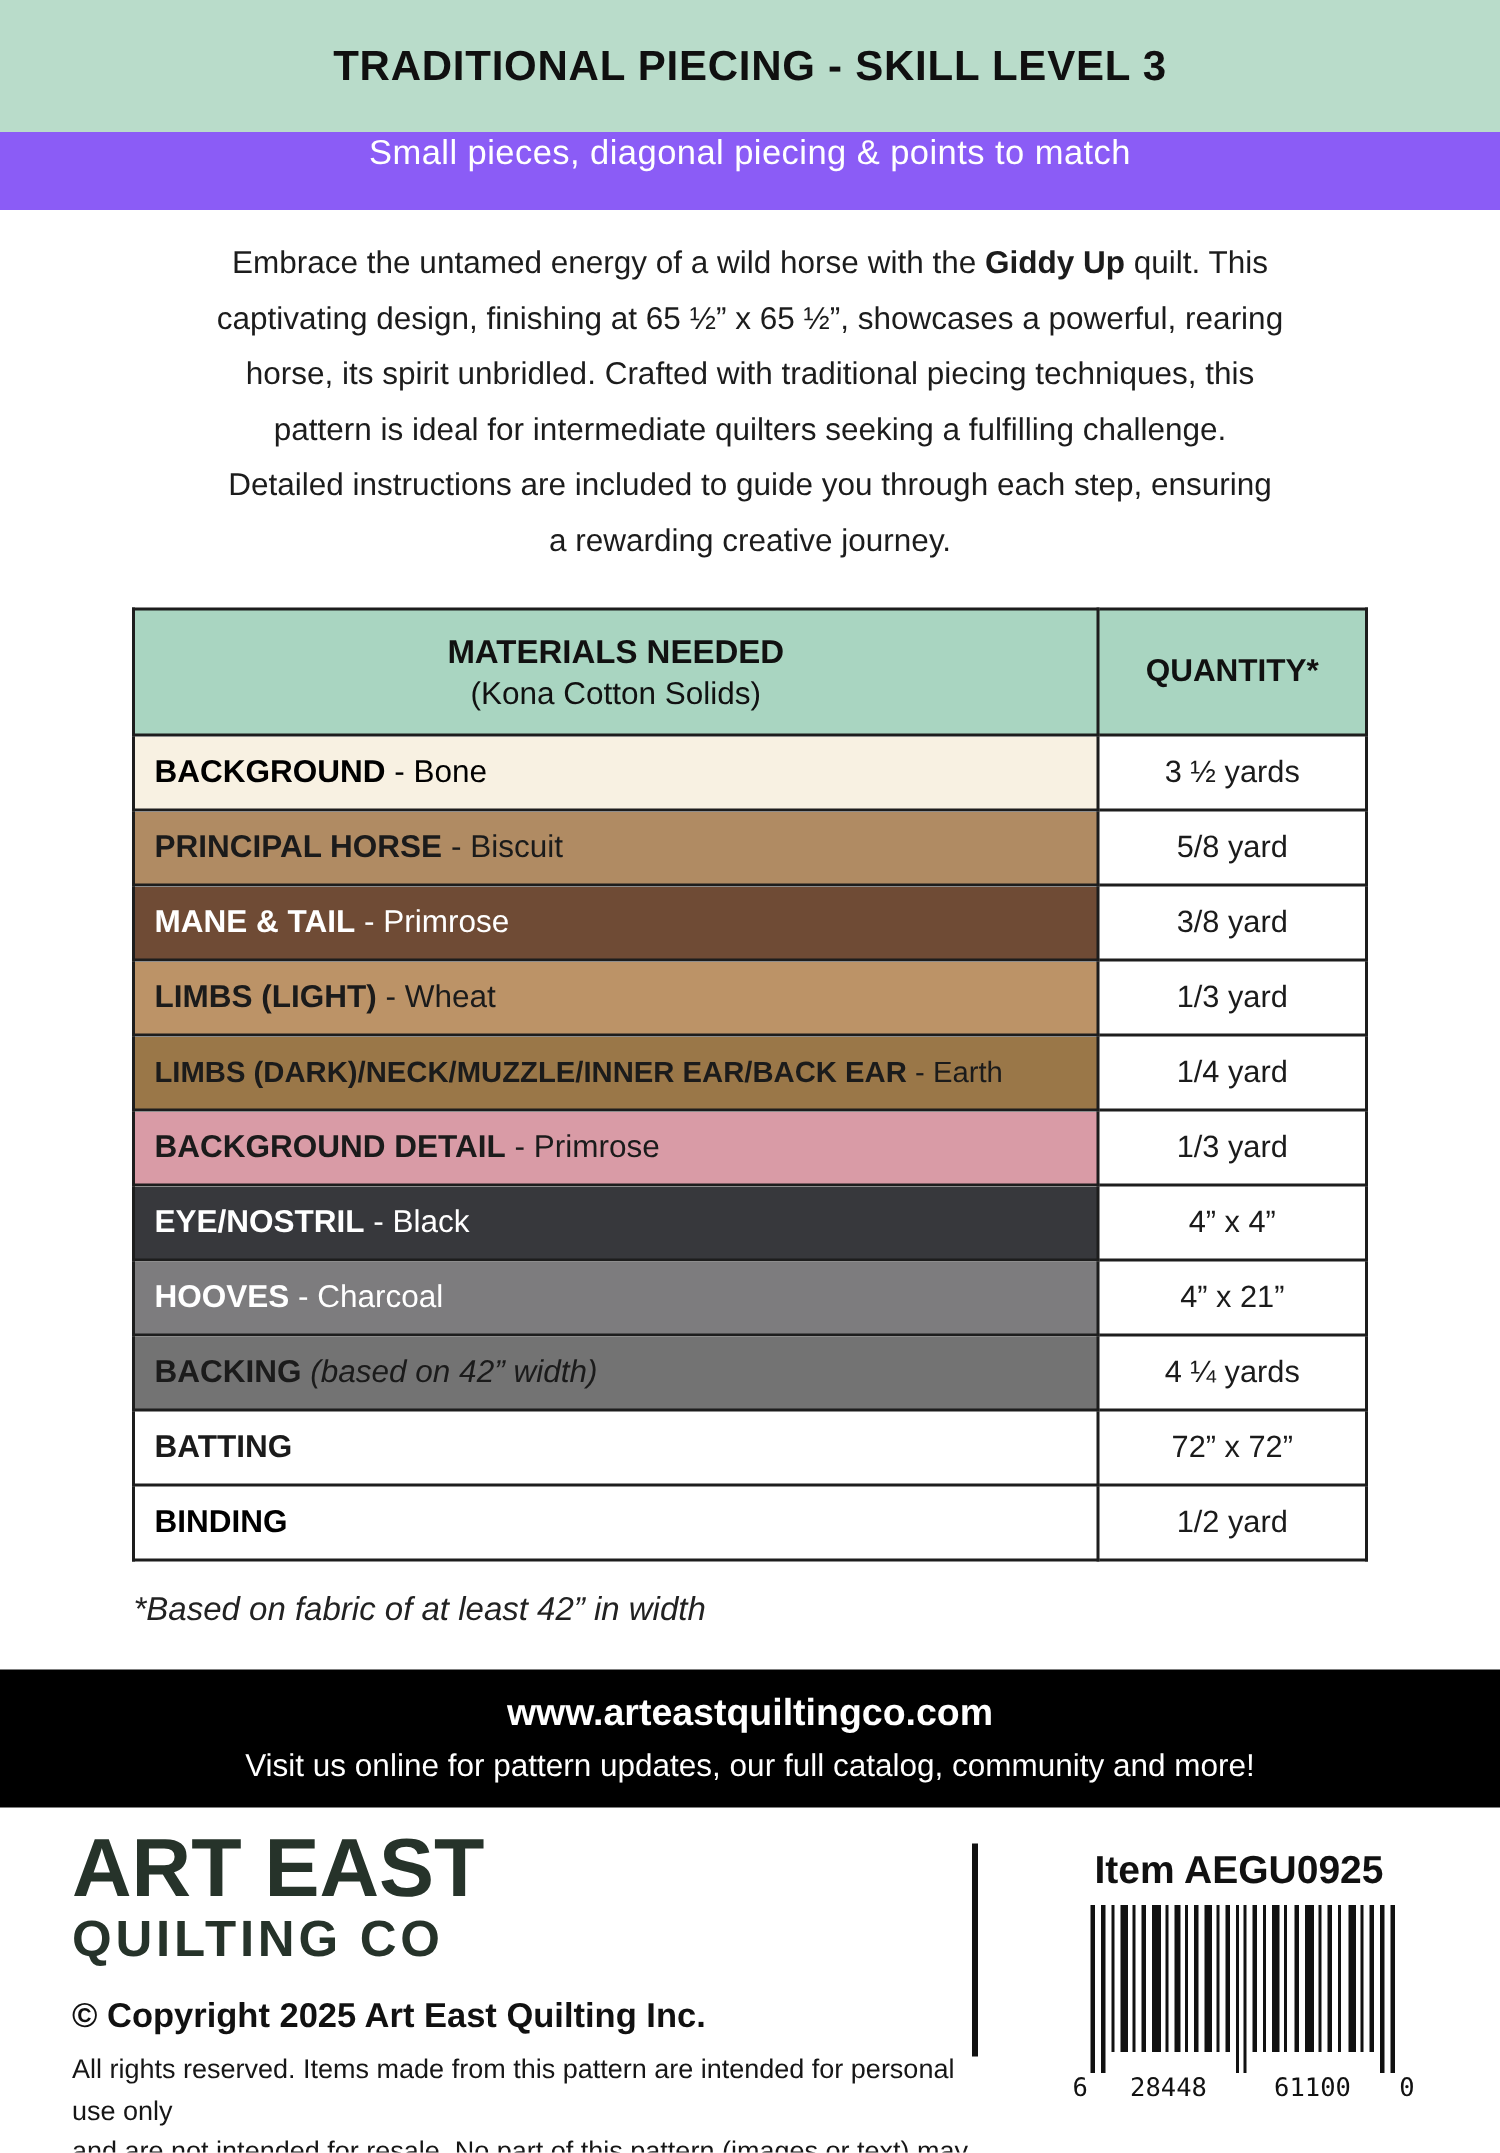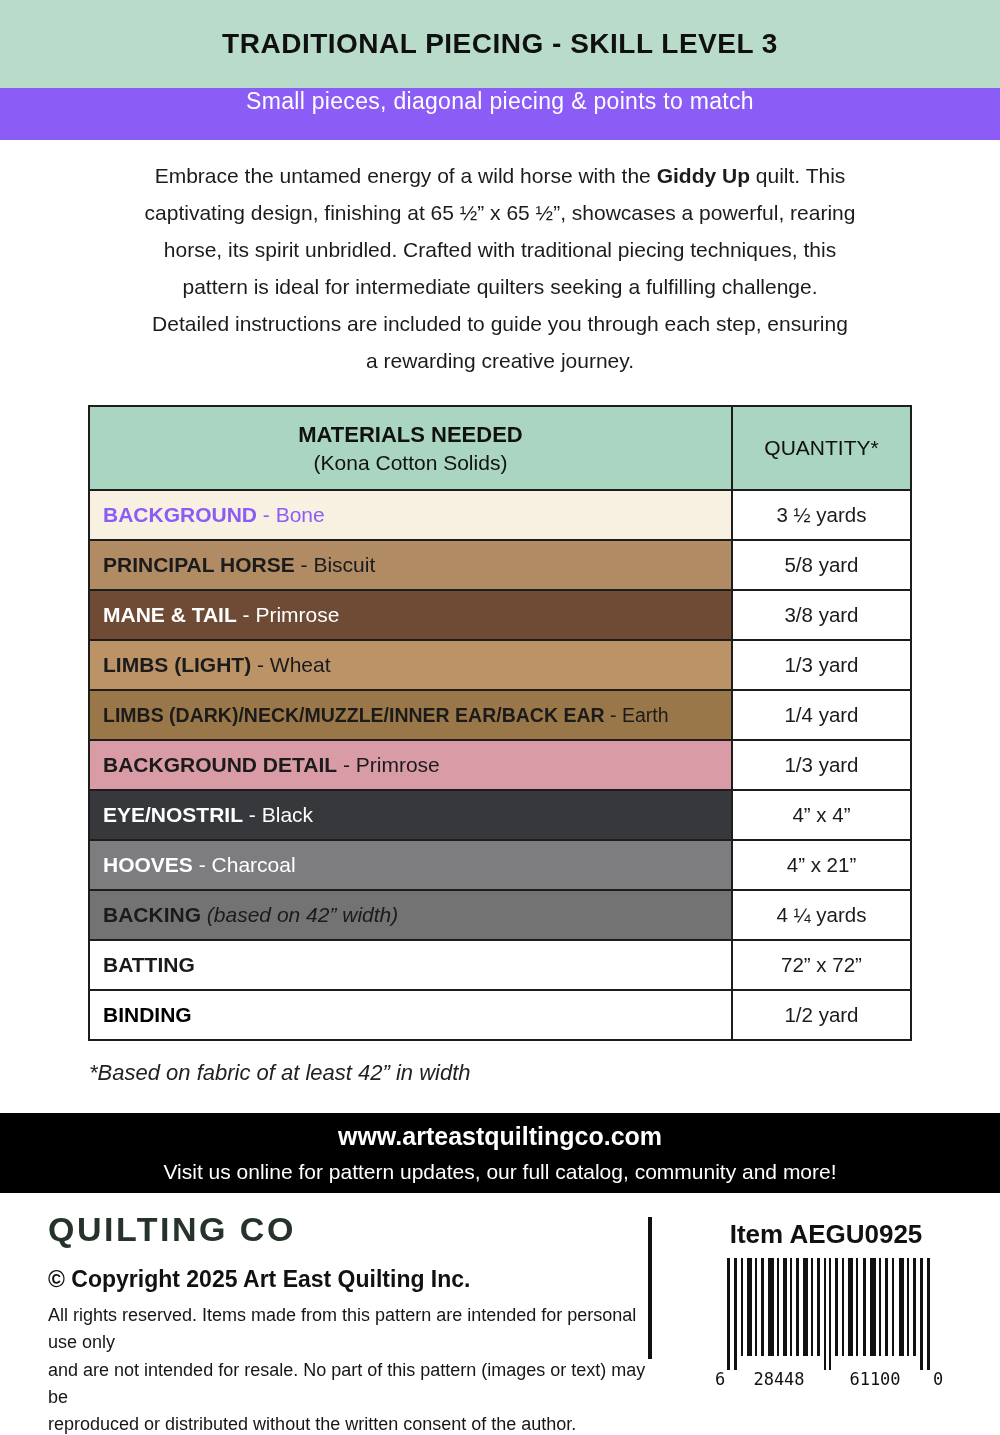--- a/index.html
+++ b/index.html
@@ -37,39 +37,39 @@
 
   
   table.materials {
     width: 822px; margin: 26px auto 0;
     border-collapse: collapse; table-layout: fixed;
   }
   .materials th, .materials td { border: 2px solid #1d1d1d; }
   .materials thead th { background: #a9d5c1; height: 80px; color: #111; }
   .th-materials .l1 { font-size: 22px; font-weight: 800; }
   .th-materials .l2 { font-size: 21px; font-weight: 400; margin-top: 3px; }
-  .th-qty { font-size: 21px; font-weight: 400; margin-left: 19px; }
+  .th-qty { font-size: 21px; font-weight: 700; margin-left: 19px; }
   .materials tbody td { height: 46px; }
   .label-cell {
     padding-left: 13px; font-size: 21px;
     white-space: nowrap; overflow: hidden;
   }
   .label-cell.compact { font-size: 19.5px; }
   .lbl-bold { font-weight: 800; }
   .italic { font-style: italic; }
   .qty-cell { text-align: center; font-size: 20.5px; background: #fff; color: #1b1b1b; }
 
   .footnote {
     width: 822px; margin: 19px auto 0;
     font-style: italic; font-size: 22px; color: #222;
   }
 
   
   .footer-bar {
-    margin-top: 27px; height: 80px; background: #000; color: #fff;
+    margin-top: 27px; height: 92px; background: #000; color: #fff;
     display: flex; flex-direction: column; align-items: center; justify-content: center; gap: 9px;
   }
   .footer-site { font-size: 25px; font-weight: 800; }
   .footer-tag { font-size: 21px; font-weight: 400; }
 
   
   .bottom { display: flex; padding-top: 14px; }
   .bottom-left { width: 648px; padding-left: 48px; box-sizing: border-box; }
   .divider { width: 4px; background: #111; height: 142px; margin-top: 10px; }
   .bottom-right { flex: 1; display: flex; flex-direction: column; align-items: center; padding-top: 12px; }
@@ -112,21 +112,21 @@
     <tr>
       <th class="th-materials">
         <div class="l1">MATERIALS NEEDED</div>
         <div class="l2">(Kona Cotton Solids)</div>
       </th>
       <th class="th-qty">QUANTITY*</th>
     </tr>
   </thead>
   <tbody>
       <tr>
-        <td class="label-cell" style="background: rgb(248, 241, 226); color: #8b5cf6;"><span class="lbl-bold">BACKGROUND</span> - <span>Bone</span></td>
+        <td class="label-cell" style="background: rgb(248, 241, 226); color: #000000;"><span class="lbl-bold">BACKGROUND</span> - <span>Bone</span></td>
         <td class="qty-cell">3 ½ yards</td>
       </tr>
       <tr>
         <td class="label-cell" style="background: rgb(176, 139, 99); color: rgb(27, 27, 27);"><span class="lbl-bold">PRINCIPAL HORSE</span> - <span>Biscuit</span></td>
         <td class="qty-cell">5/8 yard</td>
       </tr>
       <tr>
         <td class="label-cell" style="background: rgb(111, 75, 53); color: rgb(255, 255, 255);"><span class="lbl-bold">MANE &amp; TAIL</span> - <span>Primrose</span></td>
         <td class="qty-cell">3/8 yard</td>
       </tr>
@@ -167,20 +167,21 @@
 
 <div class="footnote">*Based on fabric of at least 42” in width</div>
 
 <div class="footer-bar">
   <div class="footer-site">www.arteastquiltingco.com</div>
   <div class="footer-tag">Visit us online for pattern updates, our full catalog, community and more!</div>
 </div>
 
 <div class="bottom">
   <div class="bottom-left">
+    <div class="logo1">ART EAST</div>
     <div class="logo2">QUILTING CO</div>
     <div class="copyright">© Copyright 2025 Art East Quilting Inc.</div>
     <div class="legal">All rights reserved. Items made from this pattern are intended for personal use only
 and are not intended for resale. No part of this pattern (images or text) may be
 reproduced or distributed without the written consent of the author.</div>
   </div>
   <div class="divider"></div>
   <div class="bottom-right">
     <div class="item">Item AEGU0925</div>
     <svg class="barcode" width="238" height="130" viewBox="0 0 238 130">

